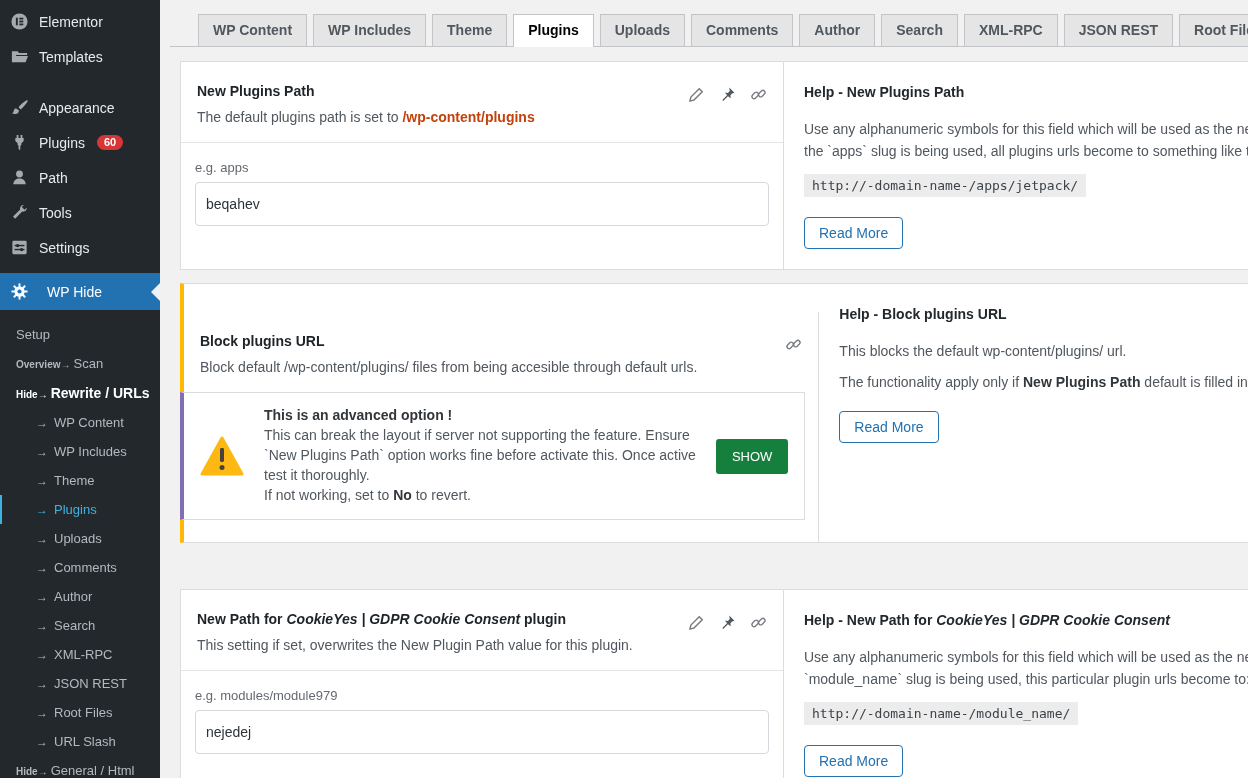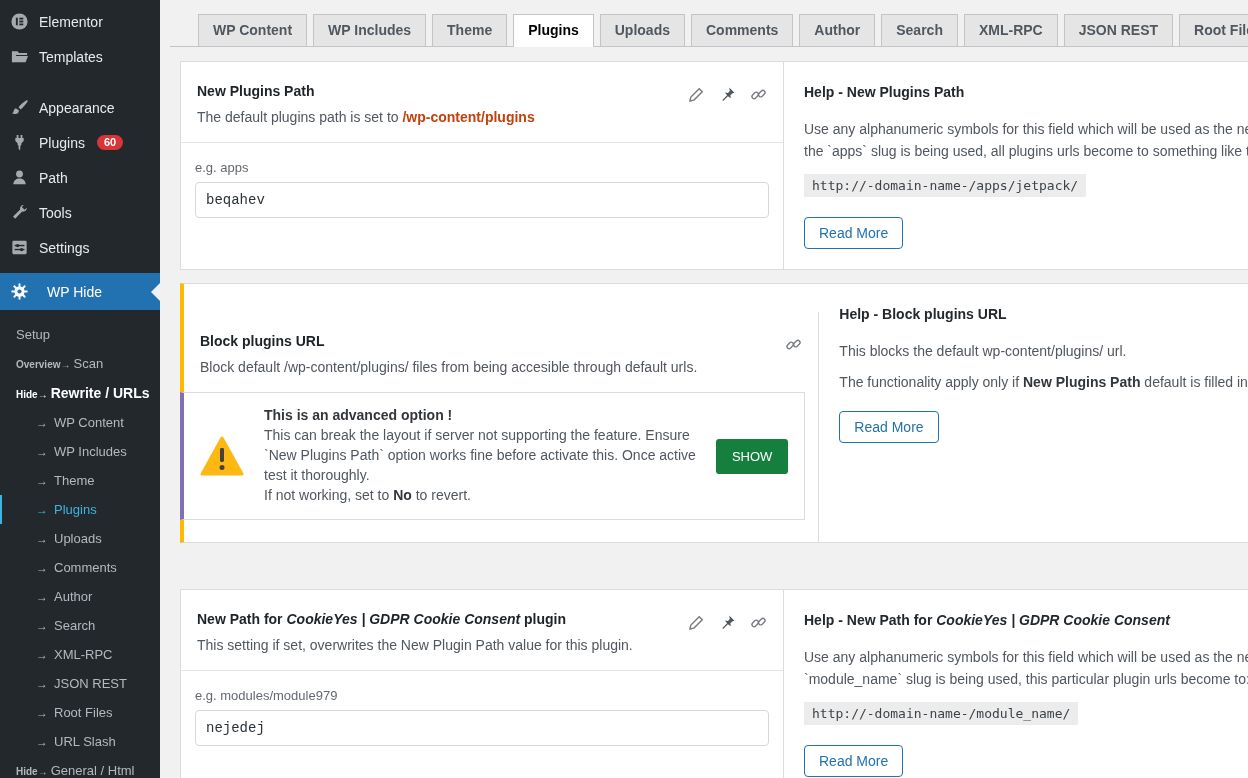--- a/index.html
+++ b/index.html
@@ -48,22 +48,22 @@
   .opt-head { padding:21px 16px 17px 16px; display:flex; }
   .opt-head .ht { flex:1; }
   .ht .t { font-size:14px; font-weight:bold; color:#1d2327; }
   .ht .t em { font-style:italic; }
   .ht .d { margin-top:10px; font-size:14px; color:#50575e; }
   .ht .d b { color:#c2410c; }
   .hicons { display:flex; gap:14px; padding-top:3px; }
   .hicons a { cursor:pointer; height:17px; }
   .opt-body { border-top:1px solid #e2e4e7; padding:17px 14px 20px 14px; }
   .flabel { font-size:13px; color:#646970; margin-bottom:7px; }
-  .tinput { width:100%; height:36px; border:1px solid #d5d8dc; border-radius:4px; padding:0 10px;
-            font-size:14px; color:#2c3338; font-family:Liberation Mono, monospace; background:#fff; }
+  .tinput { width:100%; height:44px; border:1px solid #d5d8dc; border-radius:4px; padding:0 10px;
+            font-size:14px; color:#2c3338; font-family:Liberation Sans, sans-serif; background:#fff; }
 
   .warn { display:flex; align-items:center; gap:20px; margin:0 13px 22px -4px; padding:14px 16px;
           border:1px solid #dcdcde; border-left:4px solid #826eb4; }
   .warn-text { flex:0 1 auto; }
   .warn-title { font-weight:bold; font-size:14px; color:#32373c; margin-bottom:2px; }
   .warn-line { font-size:14px; color:#50575e; line-height:20px; white-space:nowrap; }
   .warn-line b { color:#32373c; }
   .show-btn { margin-left:auto; background:#15803d; color:#fff; border:none; border-radius:3px;
               padding:10px 16px; font-size:13px; font-family:inherit; cursor:pointer; }
 

